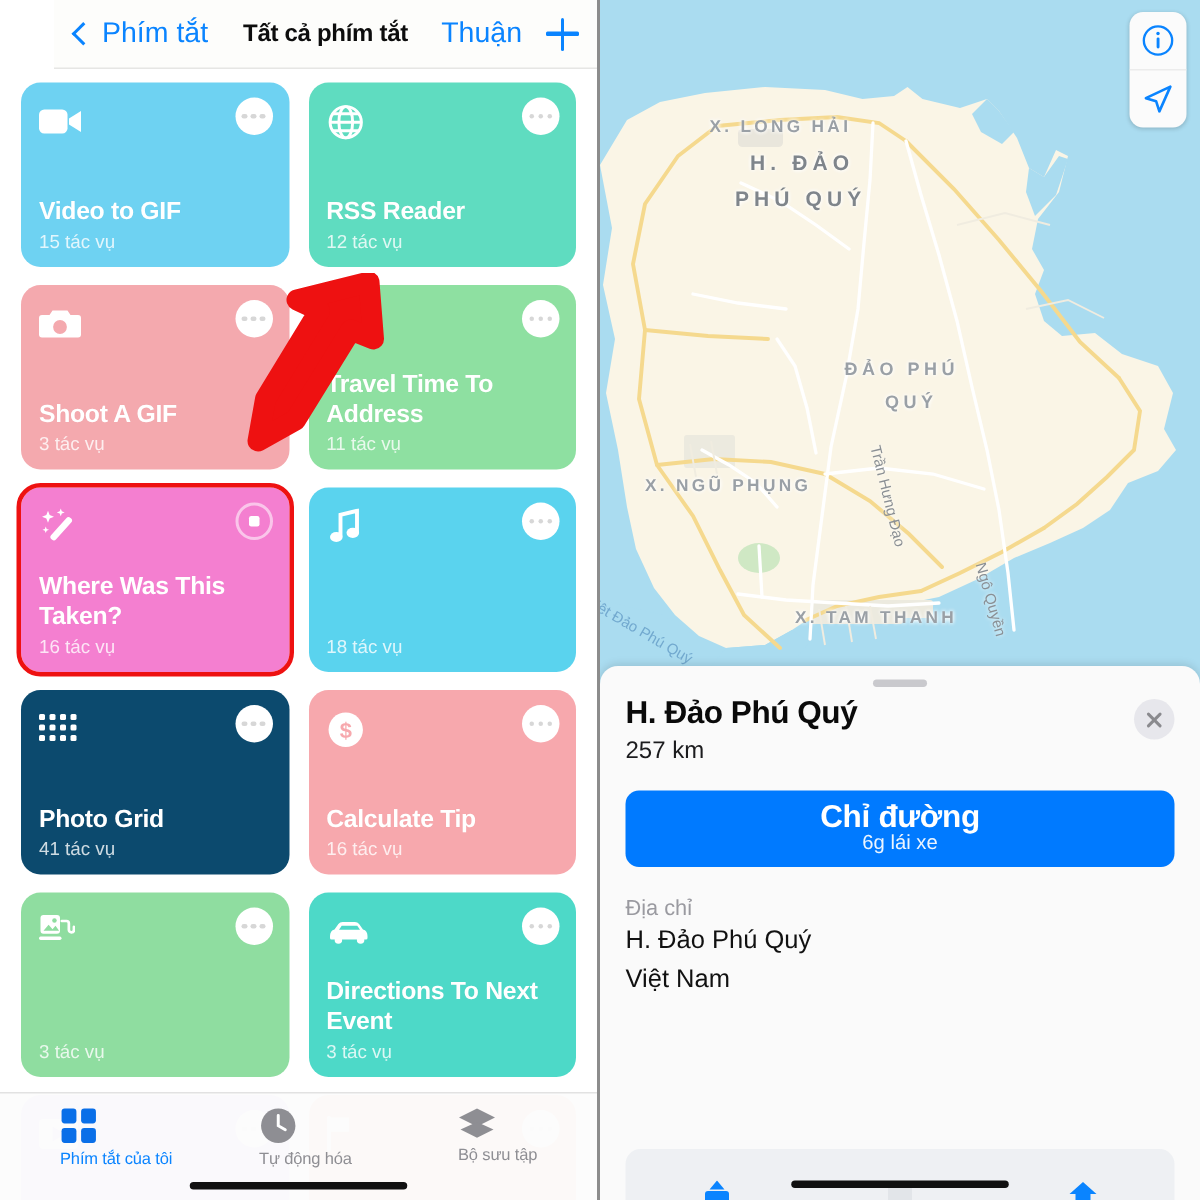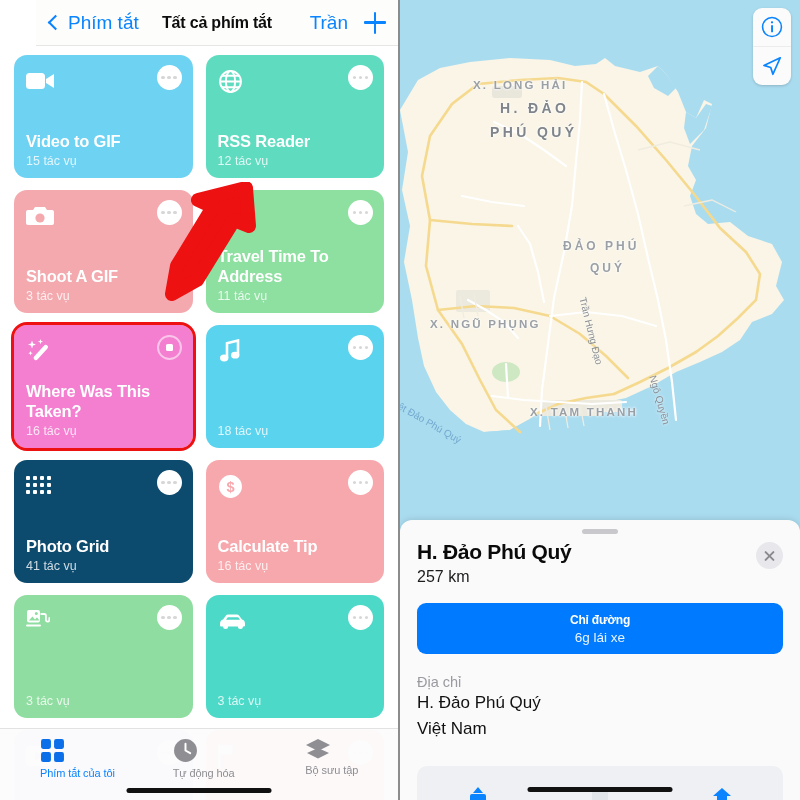--- a/index.html
+++ b/index.html
@@ -155,21 +155,21 @@
     position:absolute;right:10px;bottom:12px;
     background:#fdfdfd;border-radius:7px;
     padding:3px 9px 3px 7px;
     display:flex;align-items:center;gap:4px;
     font-size:17px;color:#1c1c1e;
     box-shadow:0 1px 2px rgba(0,0,0,.15);
     z-index:8;
   }
 
   .sheet{
-    position:absolute;left:0;right:0;bottom:0;height:280px;
+    position:absolute;left:0;right:0;bottom:0;height:356px;
     background:#fafafa;
     border-top-left-radius:12px;border-top-right-radius:12px;
     box-shadow:0 -1px 6px rgba(0,0,0,.12);
     z-index:10;
     padding:0 17px;
     box-sizing:border-box;
   }
   .grabber{
     width:36px;height:5px;border-radius:3px;background:#c9c9cd;
     margin:9px auto 0 auto;
@@ -191,21 +191,21 @@
   .close-btn span:before{transform:rotate(45deg);}
   .close-btn span:after{transform:rotate(-45deg);}
 
   .cta{
     margin-top:17px;
     background:#007aff;border-radius:9px;
     height:51px;
     display:flex;flex-direction:column;align-items:center;justify-content:center;
     cursor:pointer;
   }
-  .cta-main{color:#fff;font-size:12px;font-weight:bold;line-height:19px;letter-spacing:-.2px;}
+  .cta-main{color:#fff;font-size:21px;font-weight:bold;line-height:19px;letter-spacing:-.2px;}
   .cta-sub{color:rgba(255,255,255,.92);font-size:13.5px;line-height:16px;}
 
   .addr-label{margin-top:20px;font-size:14.5px;color:#9a9aa0;}
   .addr-line{font-size:17px;color:#111;line-height:26px;}
 
   .action-strip{
     position:absolute;left:17px;right:17px;bottom:-18px;
     height:52px;background:#eef0f3;border-radius:10px;
     display:flex;
   }
@@ -222,21 +222,21 @@
 
   <div class="left-pane">
 
     <div class="navbar">
       <div class="nav-back">
         <span class="chev"></span>
         <span>Phím tắt</span>
       </div>
       <div class="nav-title">Tất cả phím tắt</div>
       <div class="nav-right">
-        <span class="nav-choose">Trần</span>
+        <span class="nav-choose">Thuận</span>
         <span class="nav-plus"></span>
       </div>
     </div>
 
     <div class="grid-wrap">
       <div class="grid">
 
         <div class="card" style="background:#6ed2f2">
           <div class="icon-slot">
             <svg width="30" height="20" viewBox="0 0 30 20">
@@ -412,20 +412,21 @@
         <div class="card" style="background:#4dd9c8">
           <div class="icon-slot">
             <svg width="30" height="18" viewBox="0 0 30 18">
               <path d="M2 12 q0 -3.6 3 -4.4 l2.6 -3.6 q1 -1.4 2.8 -1.4 h8.2 q1.8 0 2.8 1.4 l2.6 3.6 q3 .8 3 4.4 v1.4 q0 1 -1 1 h-23 q-1 0 -1 -1 z" fill="#fff"></path>
               <path d="M8 7.8 l1.8 -2.6 h10.4 l1.8 2.6 z" fill="#4dd9c8"></path>
               <circle cx="7.6" cy="14.6" r="2.5" fill="#fff"></circle>
                 <circle cx="22.4" cy="14.6" r="2.5" fill="#fff"></circle>
             </svg>
           </div>
           <div class="spacer"></div>
+          <div class="c-title">Directions To Next Event</div>
           <div class="c-sub">3 tác vụ</div>
           <div class="dots">
               <i></i>
               <i></i>
               <i></i>
             </div>
         </div>
 
         <div class="card" style="background:#cbb0ea">
           <div class="icon-slot">

